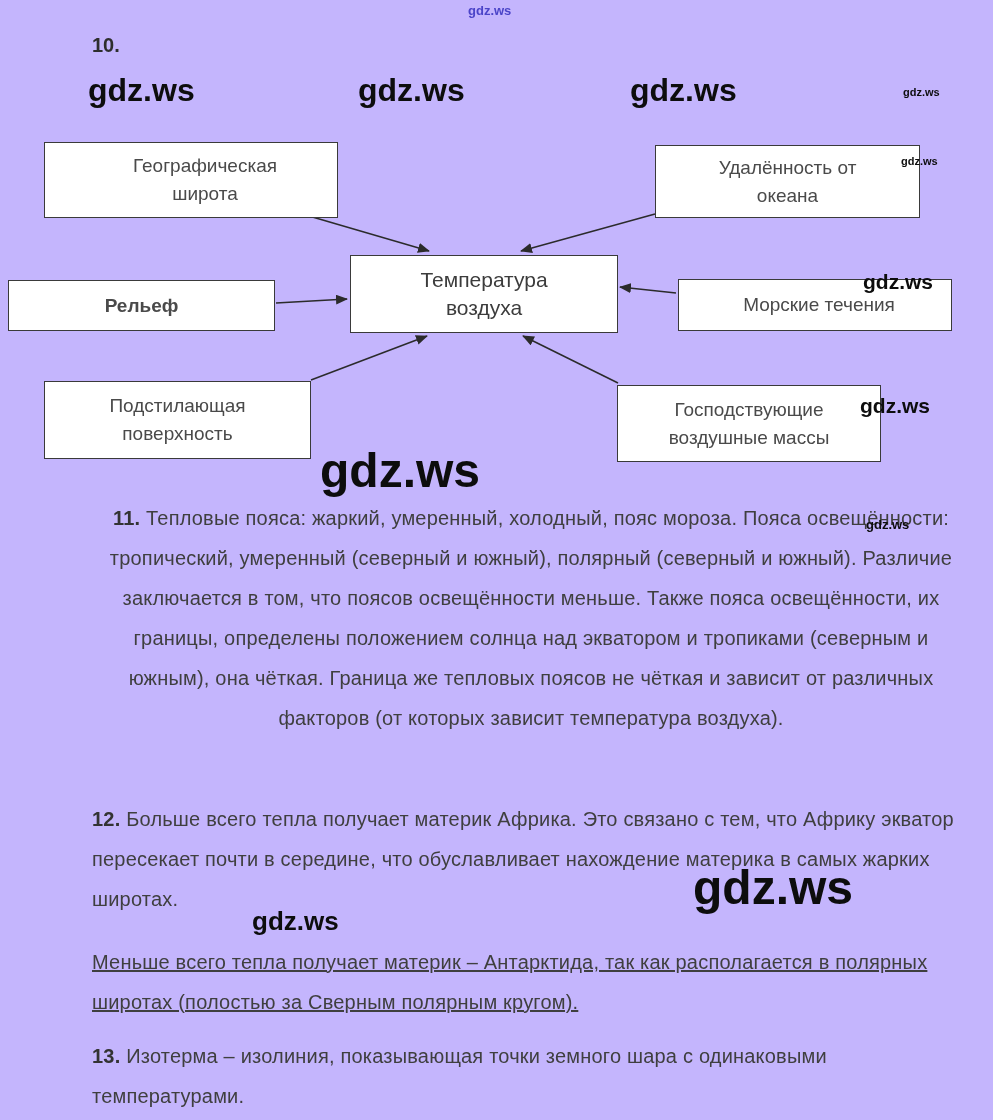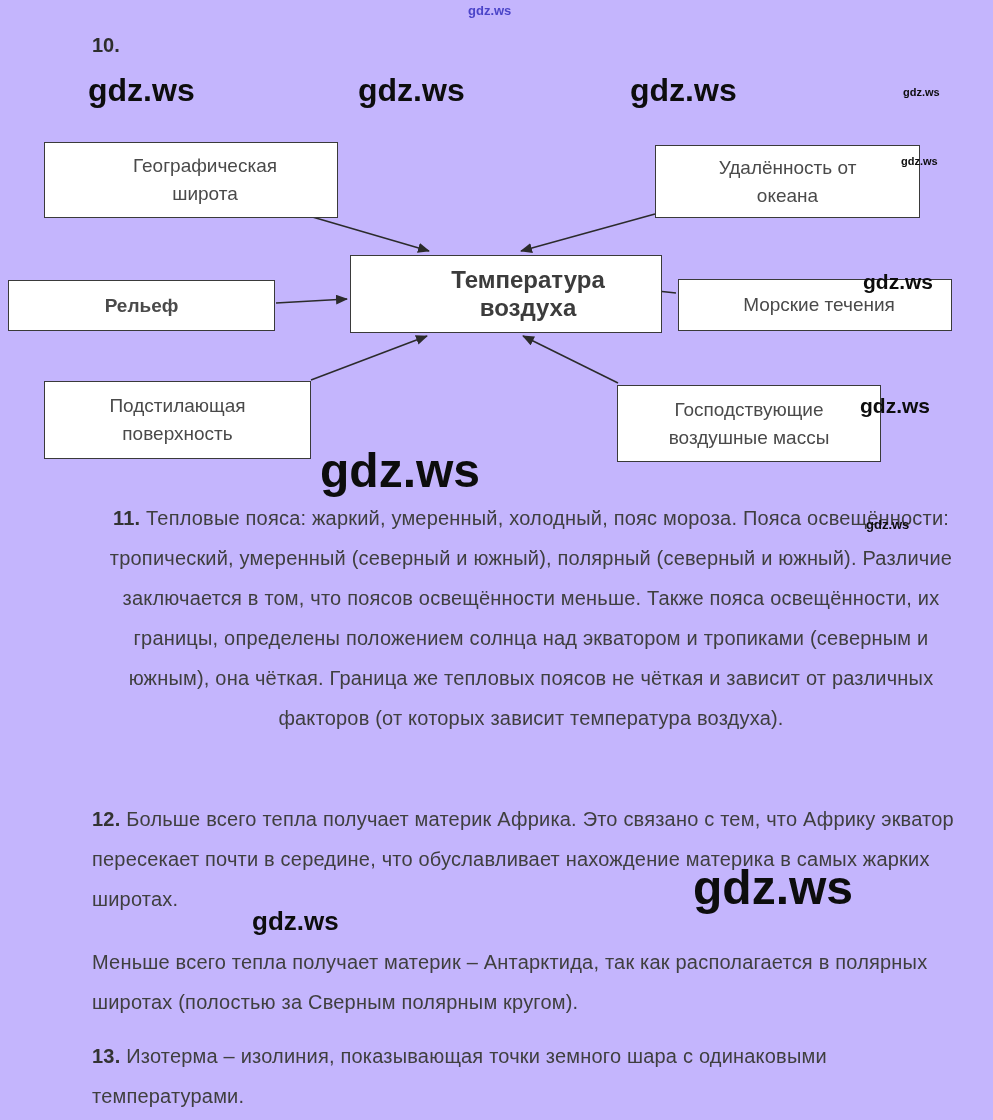--- a/index.html
+++ b/index.html
@@ -29,37 +29,37 @@
   .box{
     position:absolute;border:1px solid #3a3a3a;background:#fff;
     display:flex;align-items:center;justify-content:center;text-align:center;
     color:#4a4a4a;font-size:19px;line-height:28px;z-index:2;
   }
   .box .label{display:inline-block;}
   .b-geo{left:44px;top:142px;width:264px;height:74px;padding-left:28px;}
   .b-geo .label{max-width:170px;}
   .b-ocean{left:655px;top:145px;width:263px;height:71px;}
   .b-ocean .label{max-width:180px;}
-  .b-center{left:350px;top:255px;width:266px;height:76px;font-weight:700;font-size:24px;color:#3c3c3c;padding-left:44px;}
+  .b-center{left:350px;top:255px;width:266px;height:76px;font-weight:400;font-size:21px;color:#3c3c3c;}
   .b-center .label{max-width:170px;}
   .b-relief{left:8px;top:280px;width:265px;height:49px;font-weight:bold;}
   .b-sea{left:678px;top:279px;width:264px;height:50px;padding-left:8px;}
   .b-surface{left:44px;top:381px;width:265px;height:76px;}
   .b-surface .label{max-width:170px;}
   .b-air{left:617px;top:385px;width:262px;height:75px;}
   .b-air .label{max-width:200px;}
   
   .para{
     position:absolute;left:92px;width:878px;
     font-size:20px;line-height:40px;letter-spacing:0.2px;color:#3f3f3f;text-align:left;
   }
   .para b{font-weight:700;color:#333;}
   .p11{top:498px;text-align:center;}
   .p12{top:799px;}
-  .p12b{top:942px;}
+  .p12b{top:942px;text-decoration:underline;}
   .p13{top:1036px;}
 </style>
 </head>
 <body>
 
 <div class="page">
 
   <div class="wm wm-top">gdz.ws</div>
   <div class="wm wm-r1">gdz.ws</div>
   <div class="wm wm-r2">gdz.ws</div>

